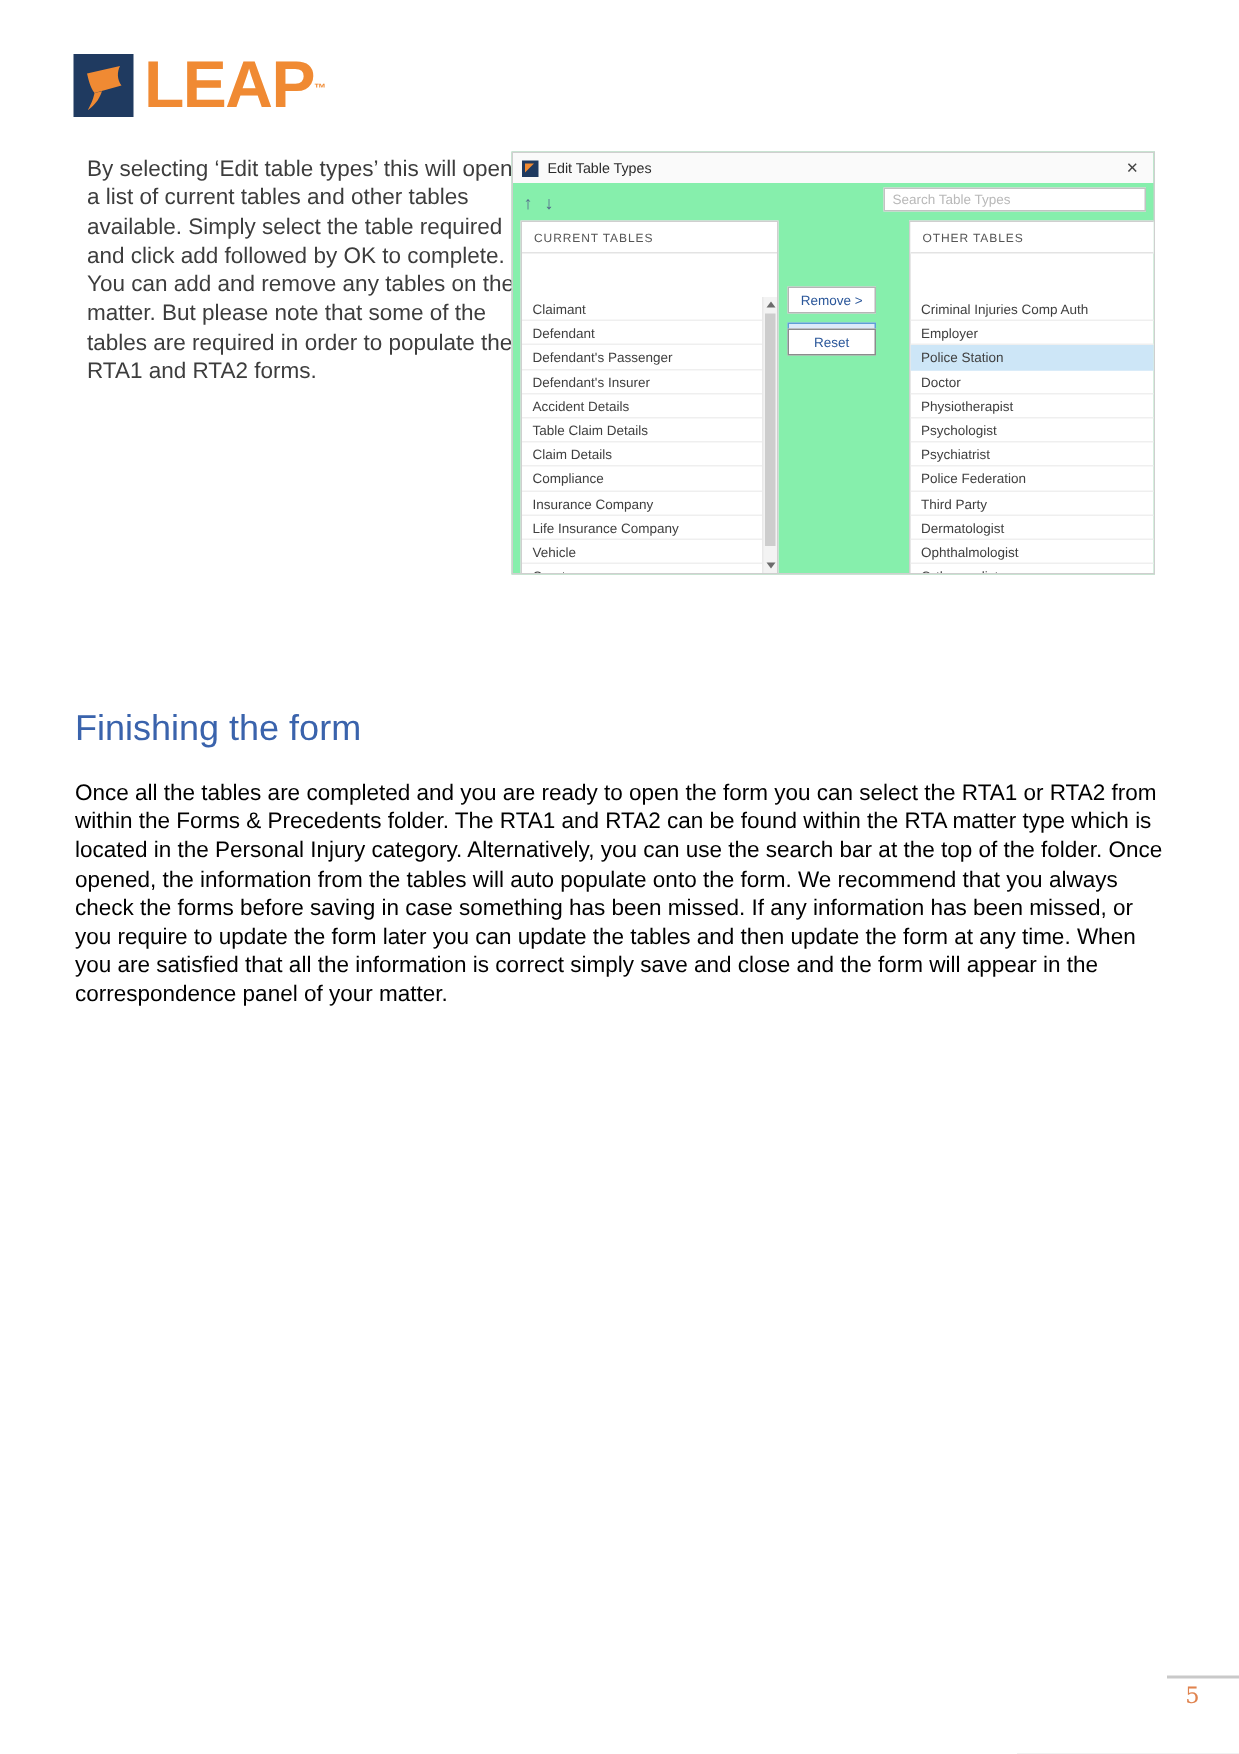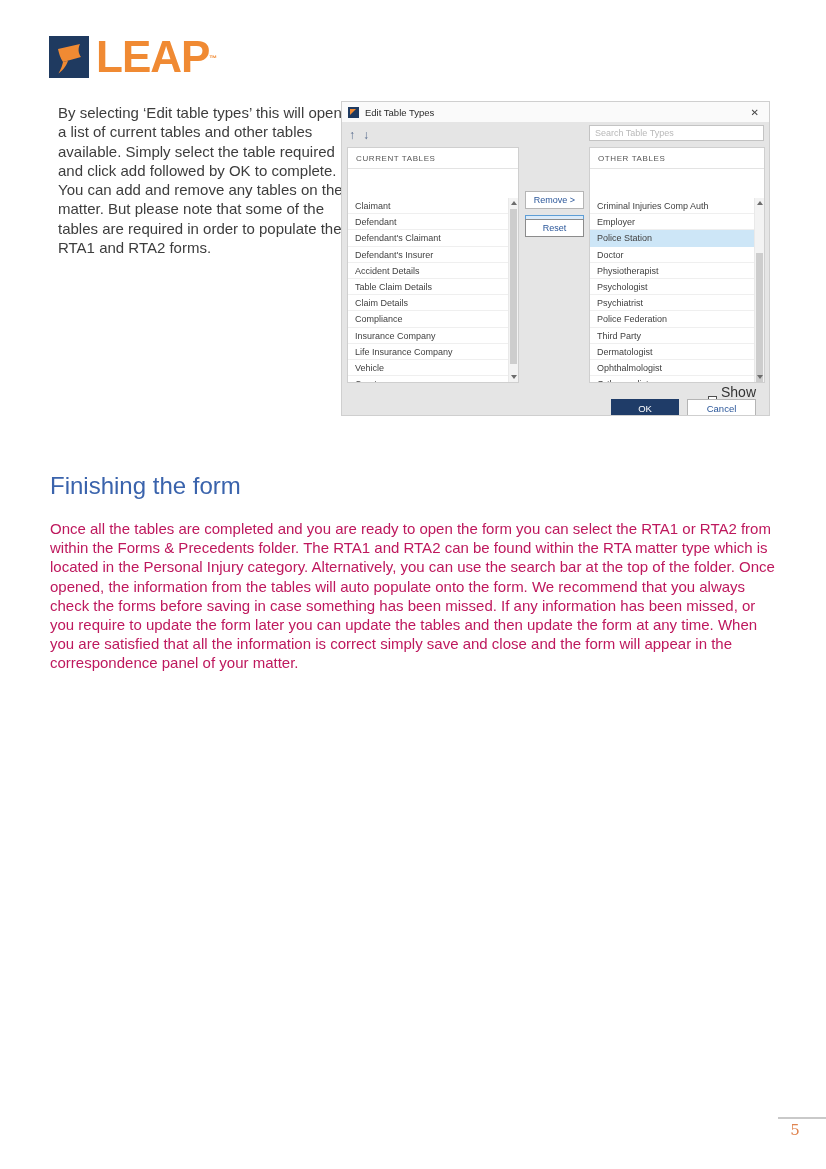--- a/index.html
+++ b/index.html
@@ -10,36 +10,36 @@
     margin:0 auto; overflow:hidden;
   }
   
   .logo { position:absolute; left:49px; top:36px; display:flex; align-items:center; }
   .logo-box { width:40px; height:42px; background:#1f3a60; display:flex; align-items:center; justify-content:center; }
   .logo-word { color:#f08a33; font-weight:bold; font-size:44px; line-height:42px; letter-spacing:-1px; margin-left:7px; }
   .logo-tm { color:#f08a33; font-size:8px; vertical-align:top; position:relative; top:2px; }
   
   .intro { position:absolute; left:58px; top:103px; width:292px; font-size:15px; line-height:19.3px; color:#3d3d3d; }
   
-  .dialog { position:absolute; left:341px; top:101px; width:429px; height:315px;
-            background:#e5e5e5; border:1px solid #cfcfcf; overflow:hidden; font-family:"Liberation Sans", sans-serif;padding-left:26px; }
+  .dialog { position:absolute; left:341px; top:101px; width:429px; height:282px;
+            background:#86efac; border:1px solid #cfcfcf; overflow:hidden; font-family:"Liberation Sans", sans-serif;padding-left:26px; }
   .dlg-titlebar { position:absolute; left:0; top:0; right:0; height:20px; background:#fafafa; display:flex; align-items:center; padding:0 8px 0 6px; }
   .dlg-ico { width:11px; height:11px; background:#1f3a60; position:relative; flex:0 0 auto; }
   .dlg-ico::after { content:""; position:absolute; left:2px; top:2px; width:0; height:0;
       border-left:6px solid #f08a33; border-bottom:6px solid transparent; }
   .dlg-title { font-size:9.5px; color:#2b2b2b; margin-left:6px; flex:1; }
   .dlg-close { font-size:10px; color:#444; cursor:default; padding:0 2px; }
   .dlg-arrows { position:absolute; left:7px; top:26px; font-size:12px; color:#54698c; letter-spacing:8px; }
   .dlg-search { position:absolute; left:247px; top:23px; width:175px; height:16px; border:1px solid #c3c3c3;
       background:#fff; font-size:9px; color:#444; padding:0 5px; font-family:"Liberation Sans", sans-serif; }
   .dlg-search::placeholder { color:#b9b9b9; }
   
   .list-panel { position:absolute; top:45px; height:236px; background:#fff; border:1px solid #cfcfcf; display:flex; flex-direction:column; }
   .lp-left  { left:5px;   width:172px; }
-  .lp-right { left:247px; width:176px; }
+  .lp-right { left:264px; width:176px; }
   .list-header { height:21px; line-height:21px; padding-left:8px; font-size:8px; letter-spacing:0.6px;
       color:#555; border-bottom:1px solid #e3e3e3; background:#fff; }
   .list-body { flex:1; display:flex; overflow:hidden;margin-top:29px; }
   .list-items { flex:1; overflow:hidden; }
   .list-item { height:16.2px; line-height:16.2px; padding-left:7px; font-size:9px; color:#3f3f3f;
       border-bottom:1px solid #efefef; white-space:nowrap; overflow:hidden; }
   .list-item.selected { background:#cde6f7; border-bottom-color:#cde6f7; }
   .scrollbar { width:10px; background:#f3f3f3; position:relative; border-left:1px solid #e9e9e9; }
   .sb-up, .sb-down { position:absolute; left:0; right:0; height:10px; display:flex; align-items:center; justify-content:center; }
   .sb-up { top:0; } .sb-down { bottom:0; }
@@ -57,21 +57,21 @@
   
   .show-all { position:absolute; left:366px; top:282px; display:flex; align-items:center; }
   .checkbox { width:9px; height:9px; border:1px solid #4e4e4e; background:#fff; margin-right:4px; flex:0 0 auto; }
   .show-all-label { font-size:14px; color:#333; }
   .dlg-btn { position:absolute; top:297px; height:18px; font-size:9.5px;
       display:flex; align-items:center; justify-content:center; }
   .btn-ok { left:269px; width:68px; background:#1f3c68; color:#ffffff; border:1px solid #1f3c68; }
   .btn-cancel { left:345px; width:69px; background:#ffffff; color:#2b579a; border:1px solid #b5b5b5; }
   
   .section-heading { position:absolute; left:50px; top:472px; font-size:24px; font-weight:400; color:#3a63ac; }
-  .body-par { position:absolute; left:50px; top:519px; width:730px; font-size:15px; line-height:19.2px; color:#be185d; }
+  .body-par { position:absolute; left:50px; top:519px; width:730px; font-size:15px; line-height:19.2px; color:#000000; }
   
   .footer { position:absolute; left:50px; top:1087px; font-size:13px; line-height:16.5px; color:#3d3d3d; }
   .pageno-rule { position:absolute; left:778px; top:1117px; width:48px; height:2px; background:#c9c9c9; }
   .pageno { position:absolute; left:778px; top:1121px; width:34px; text-align:center;
       font-family:"DejaVu Serif", serif; font-size:15px; color:#e0834e; }
 </style>
 </head>
 <body>
 
 <div class="page">
@@ -98,21 +98,21 @@
     <div class="dlg-arrows"><span>↑</span><span>↓</span></div>
 
     <input class="dlg-search" type="text" placeholder="Search Table Types" style="">
 
     <div class="list-panel lp-left">
       <div class="list-header">CURRENT TABLES</div>
       <div class="list-body">
         <div class="list-items">
             <div class="list-item">Claimant</div>
             <div class="list-item">Defendant</div>
-            <div class="list-item">Defendant's Claimant</div>
+            <div class="list-item">Defendant's Passenger</div>
             <div class="list-item">Defendant's Insurer</div>
             <div class="list-item">Accident Details</div>
             <div class="list-item">Table Claim Details</div>
             <div class="list-item">Claim Details</div>
             <div class="list-item">Compliance</div>
             <div class="list-item">Insurance Company</div>
             <div class="list-item">Life Insurance Company</div>
             <div class="list-item">Vehicle</div>
             <div class="list-item">Court</div>
             <div class="list-item">Expert</div>

